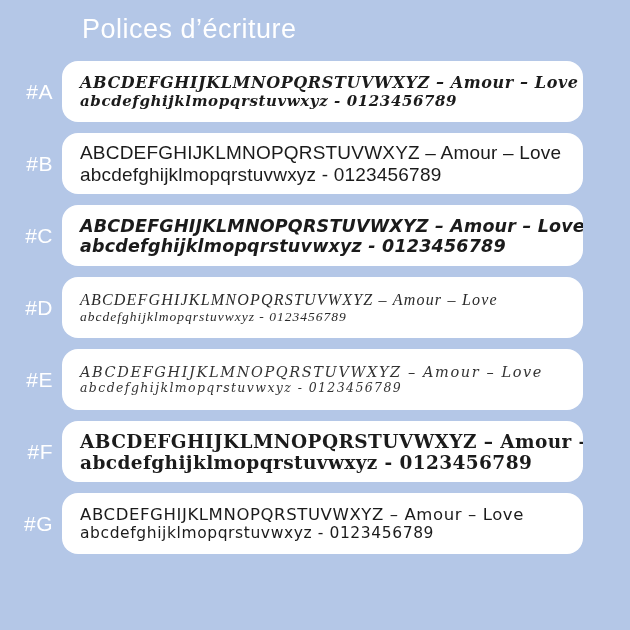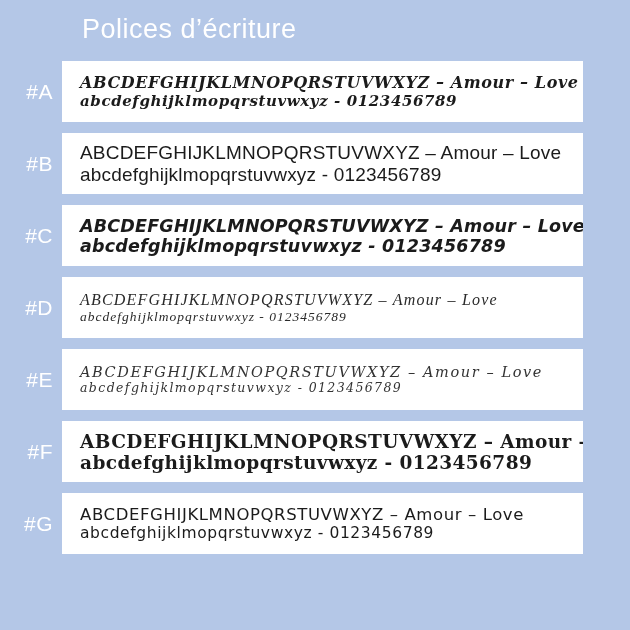--- a/index.html
+++ b/index.html
@@ -58,20 +58,21 @@
     margin-right: 47px;
     background: #ffffff;
     display: flex;
     flex-direction: column;
     justify-content: center;
     padding: 2px 10px 2px 18px;
     box-sizing: border-box;
     overflow: hidden;
     color: #1b1b1b;
     cursor: pointer;
+    border-radius: 16px;
   }
   .card .l1, .card .l2 { white-space: nowrap; line-height: 1.45; }
 
   
   .f-a .l1 { font: italic 600 16px "DejaVu Serif", serif; letter-spacing: 0.6px; }
   .f-a .l2 { font: italic 600 15px "DejaVu Serif", serif; letter-spacing: 0.6px; }
 
   .f-b .l1, .f-b .l2 { font: 400 19px "Liberation Sans", sans-serif; letter-spacing: 0.2px; }
 
   .f-c .l1, .f-c .l2 { font: italic 700 17.5px "DejaVu Sans", sans-serif; letter-spacing: 0.2px; }

